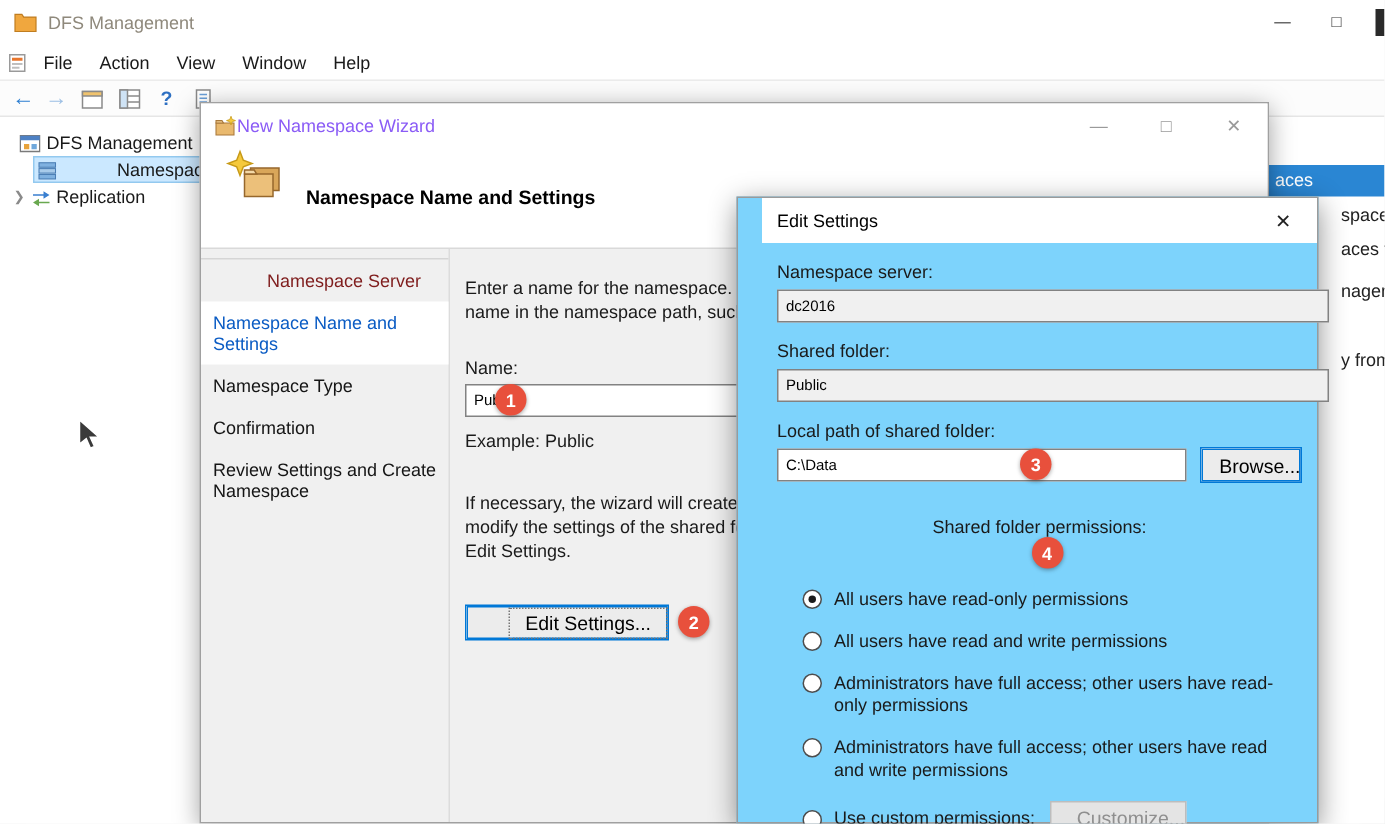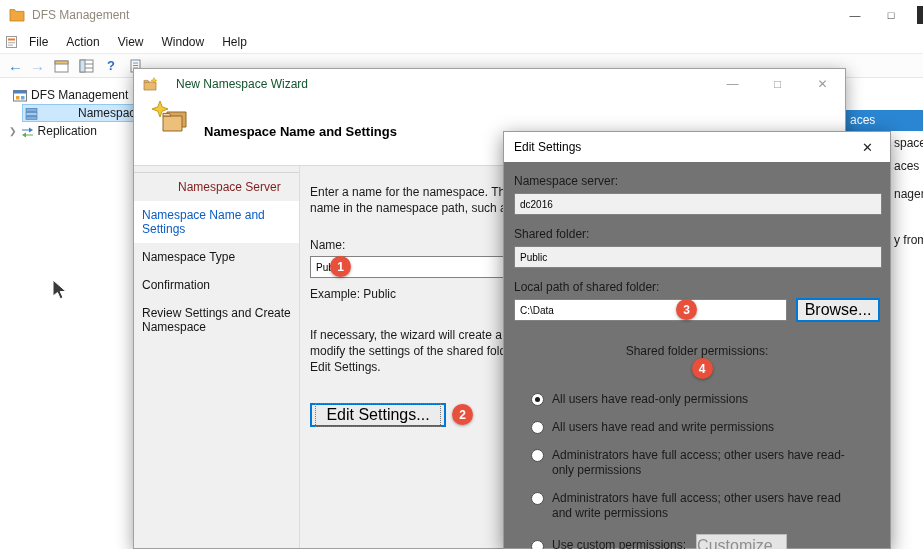--- a/index.html
+++ b/index.html
@@ -36,21 +36,21 @@
 
   
   .col-header { position:absolute; left:846px; top:110px; width:77px; height:21px; background:#2a86d3; color:#fff; line-height:21px; padding-left:4px; z-index:2; }
   .frag { position:absolute; left:894px; color:#222; z-index:2; white-space:nowrap; }
   .frag.f1 { top:136px; } .frag.f2 { top:159px; } .frag.f3 { top:187px; } .frag.f4 { top:233px; }
 
   
   .wizard { position:absolute; left:133px; top:68px; width:713px; height:481px; background:#f0f0f0; border:1px solid #a0a0a0; box-shadow:0 4px 16px rgba(0,0,0,.38); z-index:10; }
   .w-titlebar { height:29px; background:#fff; display:flex; align-items:center; padding-left:8px; }
   .icon-16 { display:inline-flex; flex:none; }
-  .w-title { color:#14532d; margin-left:18px; }
+  .w-title { color:#8b5cf6; margin-left:0; }
   .w-controls { margin-left:auto; display:flex; height:100%; }
   .w-ctl { width:45px; display:flex; align-items:center; justify-content:center; color:#9a9a9a; font-size:12px; }
   .w-header { position:absolute; top:29px; left:0; right:0; height:68px; background:#fff; border-bottom:1px solid #d9d9d9; }
   .w-header-icon { position:absolute; left:16px; top:1px; }
   .w-header-title { position:absolute; left:70px; top:26px; font-weight:bold; font-size:13px; color:#000; }
   .w-body { position:absolute; top:97px; left:0; right:0; bottom:0; display:flex; }
   .w-steps { width:166px; background:#f0f0f0; border-right:1px solid #dcdcdc; padding-top:6px; }
   .steps-title { font-weight:bold; padding:0 8px 6px; }
   .steps-divider { border-top:1px solid #d5d5d5; }
   .step { padding:7px 8px; line-height:14px; color:#151515; }
@@ -58,28 +58,28 @@
   .step.current { background:#ffffff; color:#0b5cc4; }
   .w-content { flex:1; padding:18px 0 0 10px; background:#f0f0f0; }
   .w-intro div { line-height:16px; white-space:nowrap; }
   .name-label { margin-top:22px; }
   .text-input { font-family:inherit; font-size:10px; color:#000; border:1px solid #828282; height:22px; padding:0 5px; background:#fff; }
   .name-input-wrap { position:relative; margin-top:4px; width:390px; }
   .name-input { width:390px; display:block; }
   .example { margin-top:9px; }
   .note { margin-top:26px; }
   .note div { line-height:16px; white-space:nowrap; }
-  .btn { font-family:inherit; font-size:16px; color:#000; background:#e9e9e9; border:1px solid #adadad; display:flex; align-items:center; justify-content:center; }
+  .btn { font-family:inherit; font-size:13px; color:#000; background:#e9e9e9; border:1px solid #adadad; display:flex; align-items:center; justify-content:flex-end; }
   .btn.focused { background:#ececec; border:1px solid #0078d7; box-shadow:inset 0 0 0 1px #0078d7; }
   .btn-inner-dotted { border:1px dotted #777; padding:2px 10px; }
   .btn-wrap { position:relative; margin-top:28px; width:136px; }
   .edit-settings-btn { width:136px; height:24px; }
 
   
-  .editdlg { position:absolute; left:503px; top:131px; width:388px; height:418px; background:#737373; border:1px solid #9a9a9a; box-shadow:0 5px 18px rgba(0,0,0,.45); z-index:20; }
+  .editdlg { position:absolute; left:491px; top:131px; width:388px; height:418px; background:#7dd3fc; border:1px solid #9a9a9a; box-shadow:0 5px 18px rgba(0,0,0,.45); z-index:20;padding-left:16px; }
   .e-titlebar { height:30px; display:flex; align-items:center; padding-left:10px; background:#fff; }
   .e-title { color:#000; }
   .e-close { margin-left:auto; width:45px; height:30px; display:flex; align-items:center; justify-content:center; color:#222; font-size:13px; }
   .e-body { padding:0 10px; }
   .e-label { margin-top:12px; line-height:15px; }
   .e-input { width:368px; margin-top:4px; display:block; }
   .e-input.readonly { background:#f0f0f0; }
   .path-row { display:flex; margin-top:4px; gap:9px; align-items:flex-start; }
   .path-wrap { position:relative; display:inline-block; }
   .path-input { width:273px; margin-top:0; }

